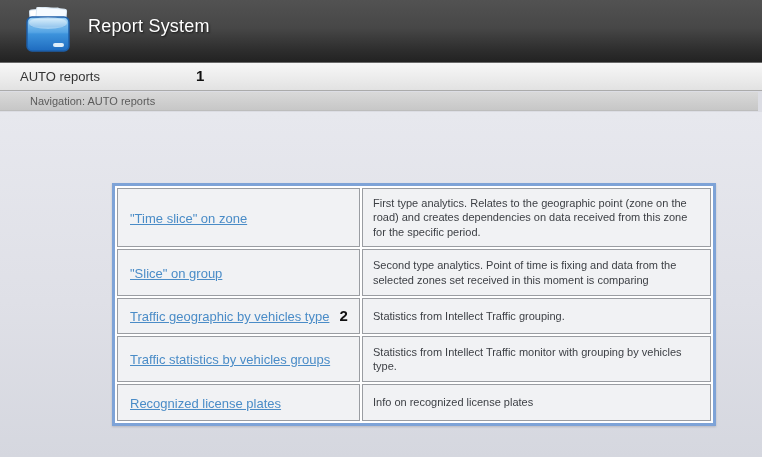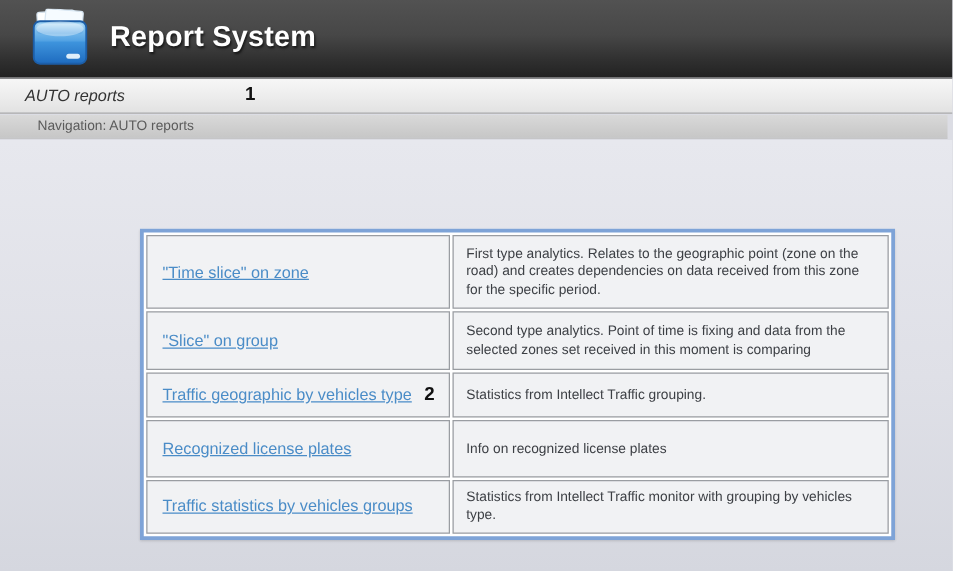--- a/index.html
+++ b/index.html
@@ -17,40 +17,40 @@
   }
 
   
   .app-header{
     position:absolute;left:0;top:0;width:762px;height:62px;
     background:linear-gradient(to bottom,#525252 0%,#474747 45%,#2e2e2e 80%,#222 100%);
   }
   .app-icon{position:absolute;left:20px;top:7px;width:56px;height:48px;}
   .app-title{
     position:absolute;left:88px;top:16px;
-    color:#fff;font-size:23px;font-weight:bold;letter-spacing:.2px;
+    color:#fff;font-size:18px;font-weight:normal;letter-spacing:.2px;
     text-shadow:1px 1px 2px rgba(0,0,0,.65);
   }
   .app-version{
     position:absolute;left:167px;top:37px;
     color:#ededed;font-size:10px;font-weight:bold;
     text-shadow:1px 1px 1px rgba(0,0,0,.7);
     margin-top:32px;
   }
 
   
   .menu-bar{
     position:absolute;left:0;top:62px;width:762px;height:29px;
     background:linear-gradient(to bottom,#f7f7f7 0%,#ececec 55%,#e2e2e2 100%);
     border-top:1px solid #6a6a6a;
     border-bottom:1px solid #ababab;
   }
   .menu-item{
     position:absolute;left:20px;top:6px;
-    font-size:13px;color:#333;cursor:pointer;font-style:italic;
+    font-size:13px;color:#333;cursor:pointer;
   }
   .menu-annotation{
     position:absolute;left:196px;top:4px;
     font-size:15px;font-weight:bold;color:#111;
   }
 
   
   .breadcrumb-bar{
     position:absolute;left:0;top:92px;width:758px;height:19px;
     background:linear-gradient(to bottom,#d9d9d9 0%,#cecece 60%,#c7c7c7 100%);
@@ -169,27 +169,27 @@
 
   <tr>
     <td class="link-cell">
       <a class="report-link">Traffic geographic by vehicles type</a><span class="row-annotation">2</span>
     </td>
     <td class="desc-cell">Statistics from Intellect Traffic grouping.</td>
   </tr>
 
   <tr>
     <td class="link-cell">
-      <a class="report-link">Recognized license plates</a>
+      <a class="report-link">Traffic statistics by vehicles groups</a>
     </td>
-    <td class="desc-cell">Info on recognized license plates</td>
+    <td class="desc-cell">Statistics from Intellect Traffic monitor with grouping by vehicles type.</td>
   </tr>
 
   <tr>
     <td class="link-cell">
-      <a class="report-link">Traffic statistics by vehicles groups</a>
+      <a class="report-link">Recognized license plates</a>
     </td>
-    <td class="desc-cell">Statistics from Intellect Traffic monitor with grouping by vehicles type.</td>
+    <td class="desc-cell">Info on recognized license plates</td>
   </tr>
 </tbody>
     </table>
   </div>
 </div>
 
 </body></html>

